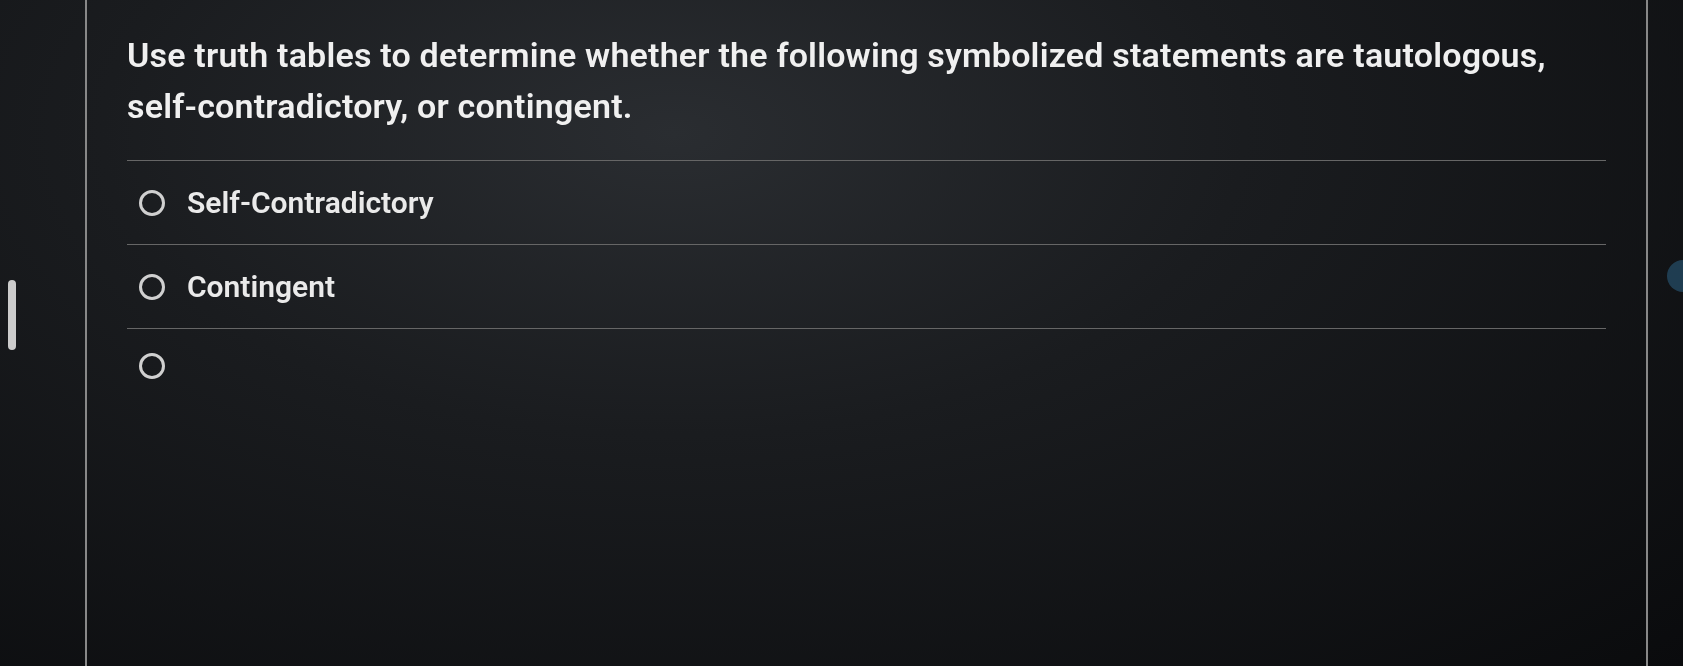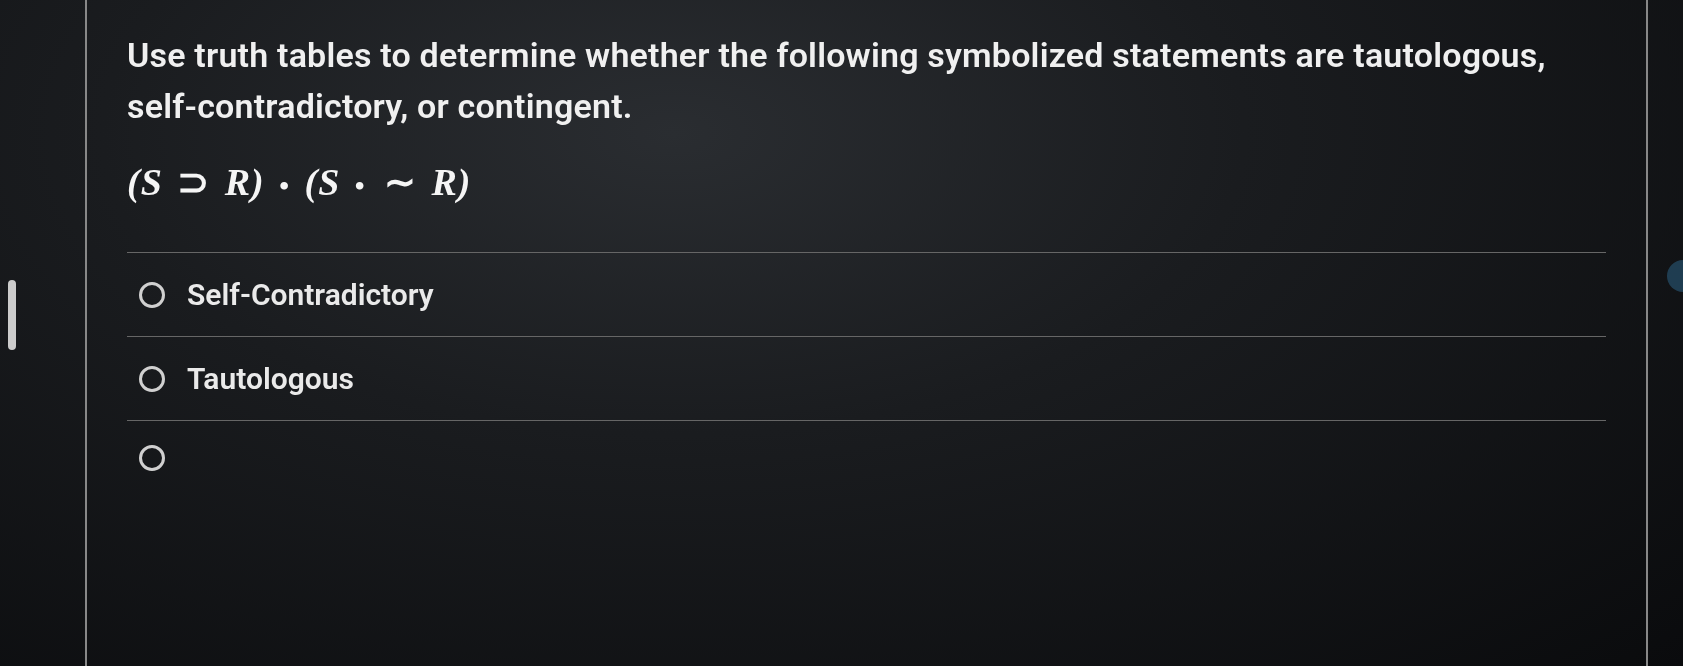--- a/index.html
+++ b/index.html
@@ -97,34 +97,31 @@
 </head>
 <body>
 
 <div class="left-edge-marker"></div>
 <div class="right-edge-circle"></div>
 
 <div class="outer-frame">
 
   <div class="question-instruction">Use truth tables to determine whether the following symbolized statements are tautologous, self-contradictory, or contingent.</div>
 
-  <div class="formula">
-    (<span style="font-style:italic">S</span> <span class="op">⊃</span> <span style="font-style:italic">R</span>) <span class="op" style="font-size:28px;vertical-align:middle">•</span> (<span style="font-style:italic">S</span> <span class="op" style="font-size:28px;vertical-align:middle">•</span> <span class="op">∼</span> <span style="font-style:italic">R</span>)
-  </div>
 
   <div class="options">
 
     <div class="option-row">
       <span class="radio-circle"></span>
       <span class="option-label">Self-Contradictory</span>
     </div>
 
     <div class="option-row">
       <span class="radio-circle"></span>
-      <span class="option-label">Tautologous</span>
+      <span class="option-label">Contingent</span>
     </div>
 
     <div class="option-row">
       <span class="radio-circle"></span>
     </div>
 
   </div>
 
 </div>
 

